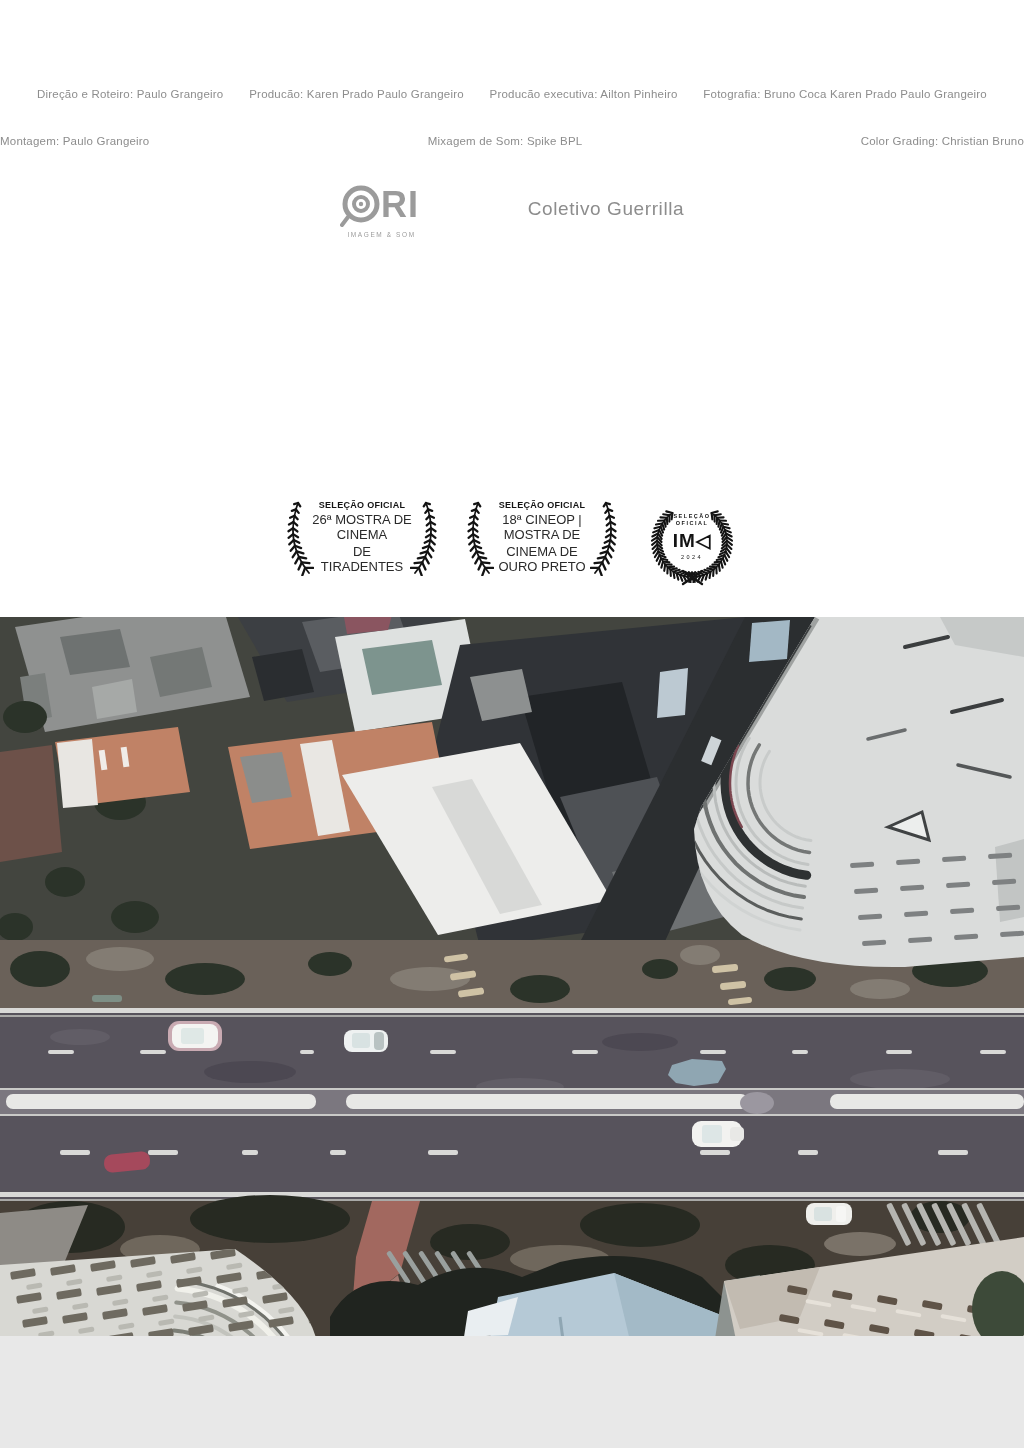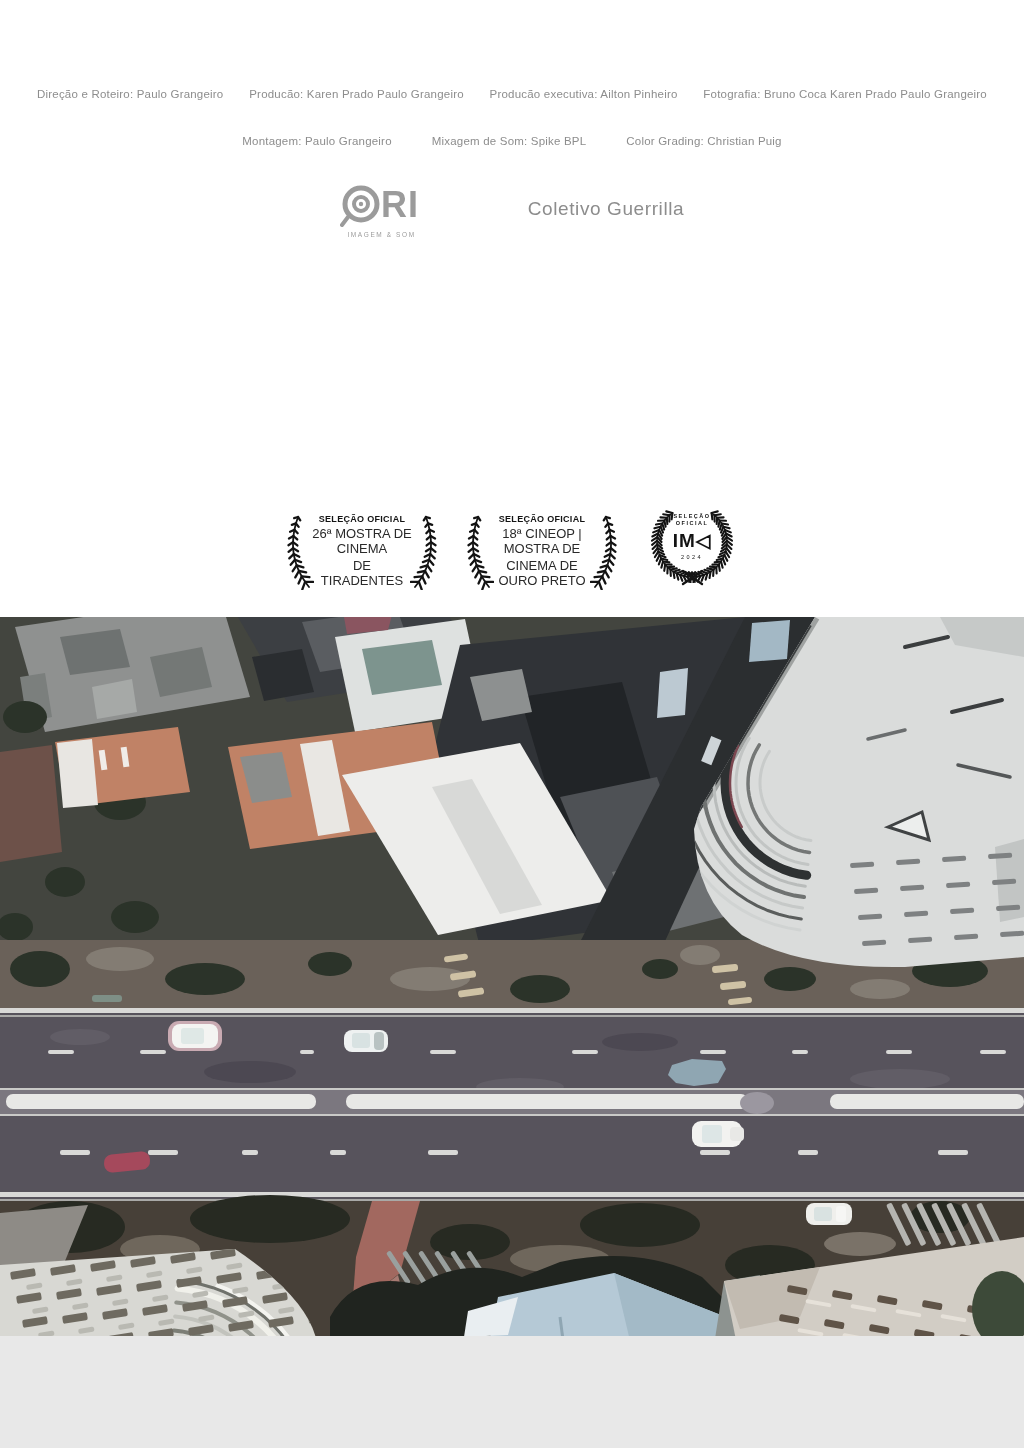--- a/index.html
+++ b/index.html
@@ -2,29 +2,29 @@
 <html style="--background: #ffffff; --credits-text: #8d8d8d; --title-text: #1e1e1e; --laurel-ink: #131313; --road-asphalt: #57535c; --lane-marking: #d9d9d7; --median-bar: #e8e8e6; --white-building: #dadcdb; --terracotta-roof: #c08266; --blue-rooftop: #b5c9d6; --red-patch: #a5495c; --foliage-dark: #2b3329; --sidewalk-brown: #6a6159;"><head>
 <meta charset="utf-8">
 <style>
   :root{}
   html,body{margin:0;padding:0;background:#e8e8e8;}
   .poster{position:relative;width:1024px;height:1336px;margin:0 auto;background:var(--background,#fff);
           font-family:"Liberation Sans",sans-serif;overflow:hidden;}
   .credits{position:absolute;left:0;right:0;display:flex;font-size:11.5px;color:var(--credits-text,#8d8d8d);
            letter-spacing:.2px;white-space:nowrap;}
   .credits-row1{top:88px;justify-content:space-between;padding:0 37px;}
-  .credits-row2{top:135px;justify-content:center;gap:40px;}
+  .credits-row2{top:135px;justify-content:space-between;gap:40px;}
   .logos-row{position:absolute;top:180px;left:0;right:0;display:flex;justify-content:center;align-items:center;gap:112px;}
   .ori{display:flex;flex-direction:column;align-items:flex-end;color:#9b9b9b;}
   .ori svg text{font-family:"Liberation Sans",sans-serif;font-weight:bold;}
   .ori-sub{font-size:6.5px;letter-spacing:1.6px;margin-top:1px;color:#9b9b9b;}
   .partner{font-size:19px;color:#8d8d8d;letter-spacing:.6px;}
   .title{position:absolute;top:345px;left:0;right:0;margin:0;text-align:center;font-weight:300;
          font-size:56px;letter-spacing:3px;word-spacing:16px;color:var(--title-text,#1e1e1e);}
-  .laurels-row{position:absolute;top:498px;left:0;right:0;display:flex;justify-content:center;align-items:flex-end;gap:24px;}
+  .laurels-row{position:absolute;top:498px;left:0;right:0;display:flex;justify-content:center;align-items:flex-start;gap:24px;}
   .laurel{display:flex;align-items:center;color:var(--laurel-ink,#131313);}
   .laurel-text{width:100px;text-align:center;margin:0 -2px;}
   .l1{font-weight:bold;font-size:9px;letter-spacing:.3px;}
   .l2{font-size:13px;margin-top:2px;color:#2a2a2a;}
   .laurel-circ{position:relative;width:96px;height:92px;color:var(--laurel-ink,#131313);}
   .wreath-text{position:absolute;inset:0;text-align:center;}
   .w-top{position:absolute;left:0;right:0;font-size:5.5px;font-weight:bold;letter-spacing:1.5px;}
   .w-top1{top:15px;} .w-top2{top:22px;}
   .w-logo{position:absolute;left:0;right:0;top:31px;font-size:19px;font-weight:bold;letter-spacing:1px;}
   .w-year{position:absolute;left:0;right:0;top:56px;font-size:5.5px;letter-spacing:2.5px;}
@@ -38,21 +38,21 @@
   <div class="credits credits-row1">
     <span>Direção e Roteiro: Paulo Grangeiro</span>
     <span>Producão: Karen Prado  Paulo Grangeiro</span>
     <span>Producão executiva: Ailton Pinheiro</span>
     <span>Fotografia: Bruno Coca  Karen Prado  Paulo Grangeiro</span>
   </div>
 
   <div class="credits credits-row2">
     <span>Montagem: Paulo Grangeiro</span>
     <span>Mixagem de Som: Spike BPL</span>
-    <span>Color Grading: Christian Puig</span>
+    <span>Color Grading: Christian Bruno</span>
   </div>
 
   <div class="logos-row">
     <div class="ori">
       <svg width="76" height="50" viewBox="0 0 76 50">
         <circle cx="21" cy="24" r="16" fill="none" stroke="#9b9b9b" stroke-width="5"></circle>
         <circle cx="21" cy="24" r="7" fill="none" stroke="#9b9b9b" stroke-width="4"></circle>
         <circle cx="21" cy="24" r="2.2" fill="#9b9b9b"></circle>
         <path d="M8,37 L2,45" stroke="#9b9b9b" stroke-width="4" stroke-linecap="round"></path>
         <text x="41" y="37" font-size="36" fill="#9b9b9b" letter-spacing="1">RI</text>

